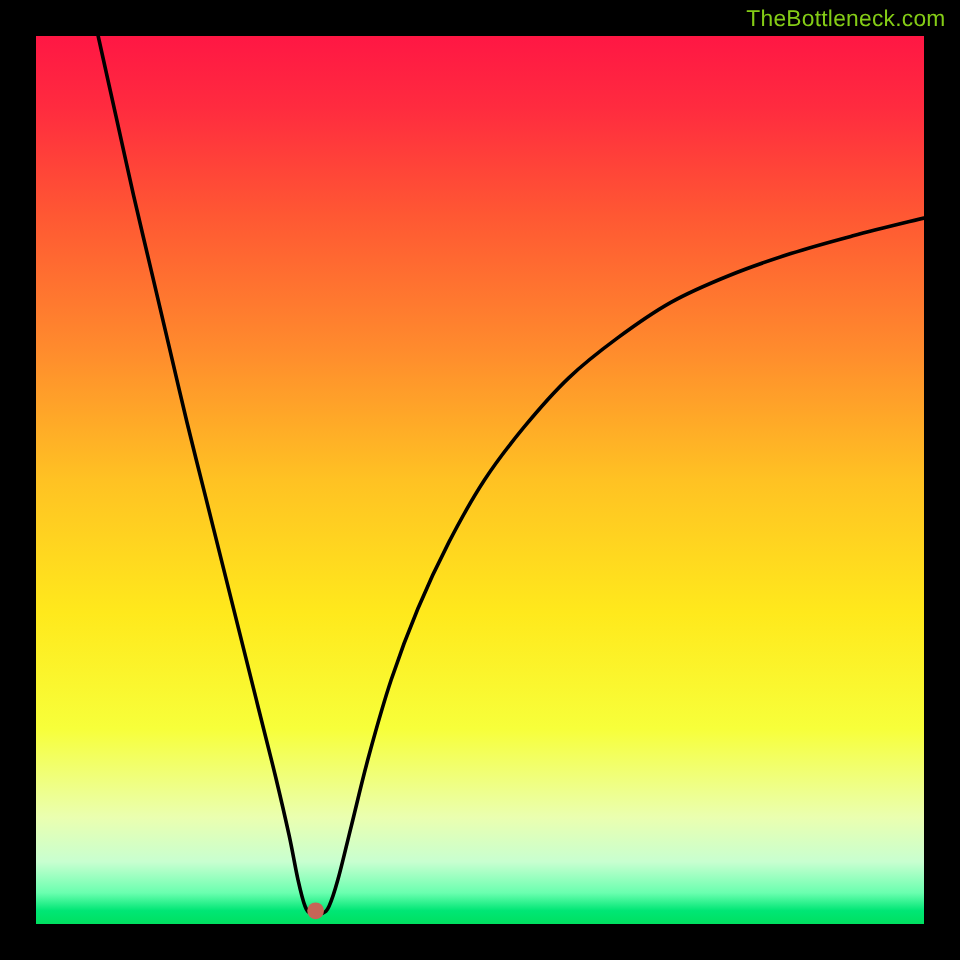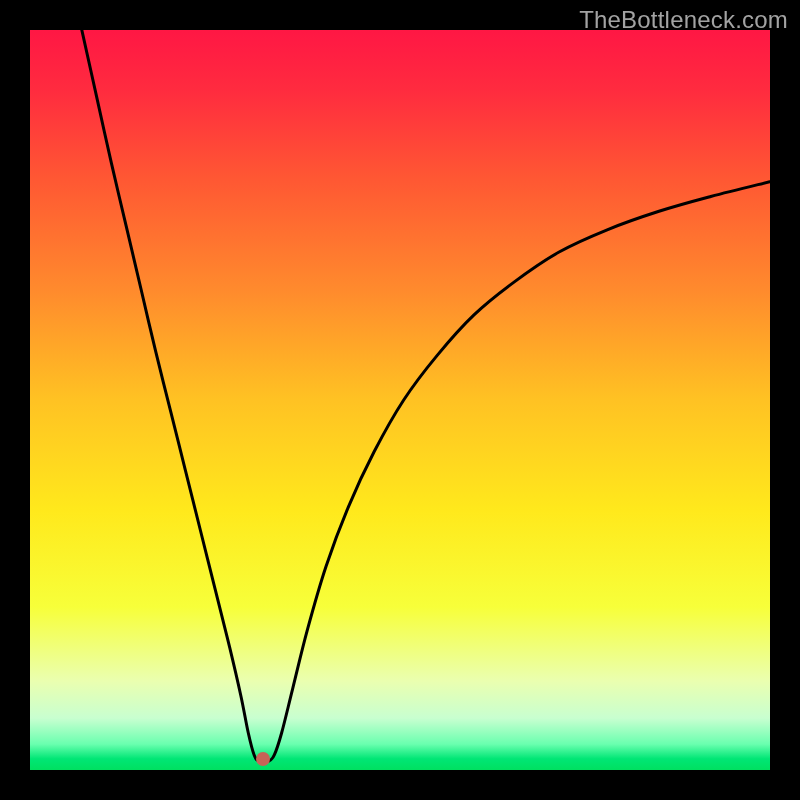--- a/index.html
+++ b/index.html
@@ -23,22 +23,22 @@
     position: absolute;
     left: 0;
     top: 0;
     width: 740px;
     height: 740px;
   }
   .watermark {
     position: absolute;
     top: 6px;
     right: 12px;
-    color: #a3a3a3;
-    font-size: 24px;
+    color: #84cc16;
+    font-size: 19px;
     font-weight: 500;
     letter-spacing: 0.2px;
   }
   .marker {
     position: absolute;
     width: 14px;
     height: 14px;
     border-radius: 50%;
     transform: translate(-50%, -50%);
   }

